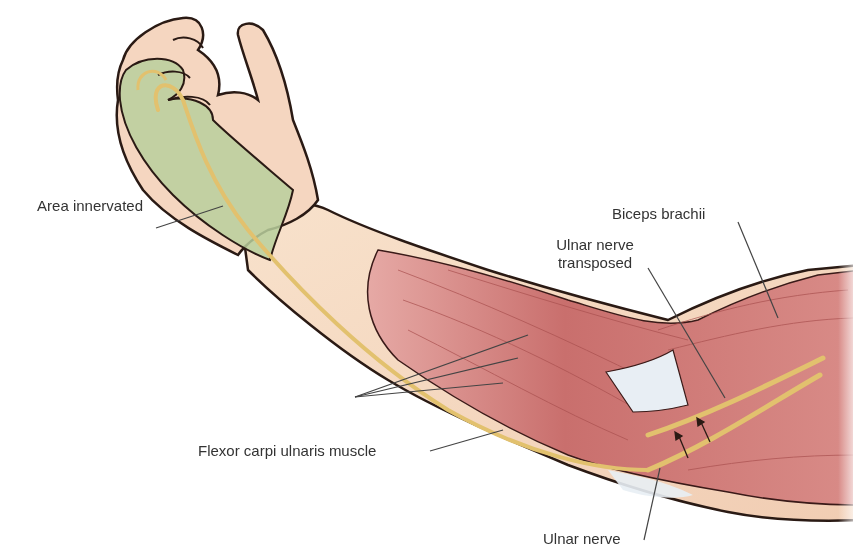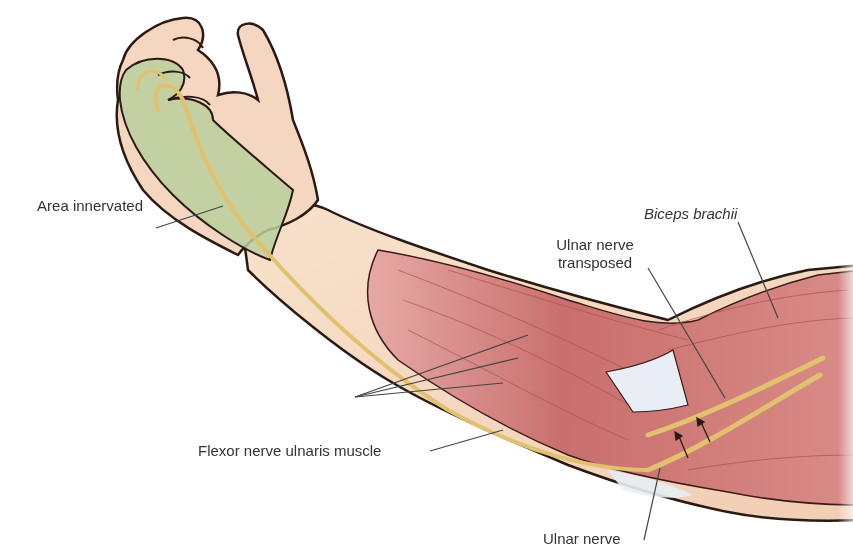--- a/index.html
+++ b/index.html
@@ -78,20 +78,20 @@
       <line x1="347" y1="397" x2="510" y2="358"></line>
       <line x1="347" y1="397" x2="495" y2="383"></line>
       <line x1="422" y1="451" x2="495" y2="430"></line>
       <line x1="636" y1="540" x2="652" y2="468"></line>
     </g>
   </svg>
 
   <div class="lbl right" style="left:0;top:197px;width:143px;">
     <div>Area innervated</div>
   </div>
-  <div class="lbl" style="left:644px;top:205px;font-style:italic;">Biceps brachii</div>
+  <div class="lbl" style="left:612px;top:205px;">Biceps brachii</div>
   <div class="lbl center" style="left:545px;top:236px;width:100px;">
     <div>Ulnar nerve</div>
     <div>transposed</div>
   </div>
-  <div class="lbl" style="left:198px;top:442px;">Flexor nerve ulnaris muscle</div>
+  <div class="lbl" style="left:198px;top:442px;">Flexor carpi ulnaris muscle</div>
   <div class="lbl" style="left:543px;top:530px;">Ulnar nerve</div>
 </div>
 
 </body></html>

